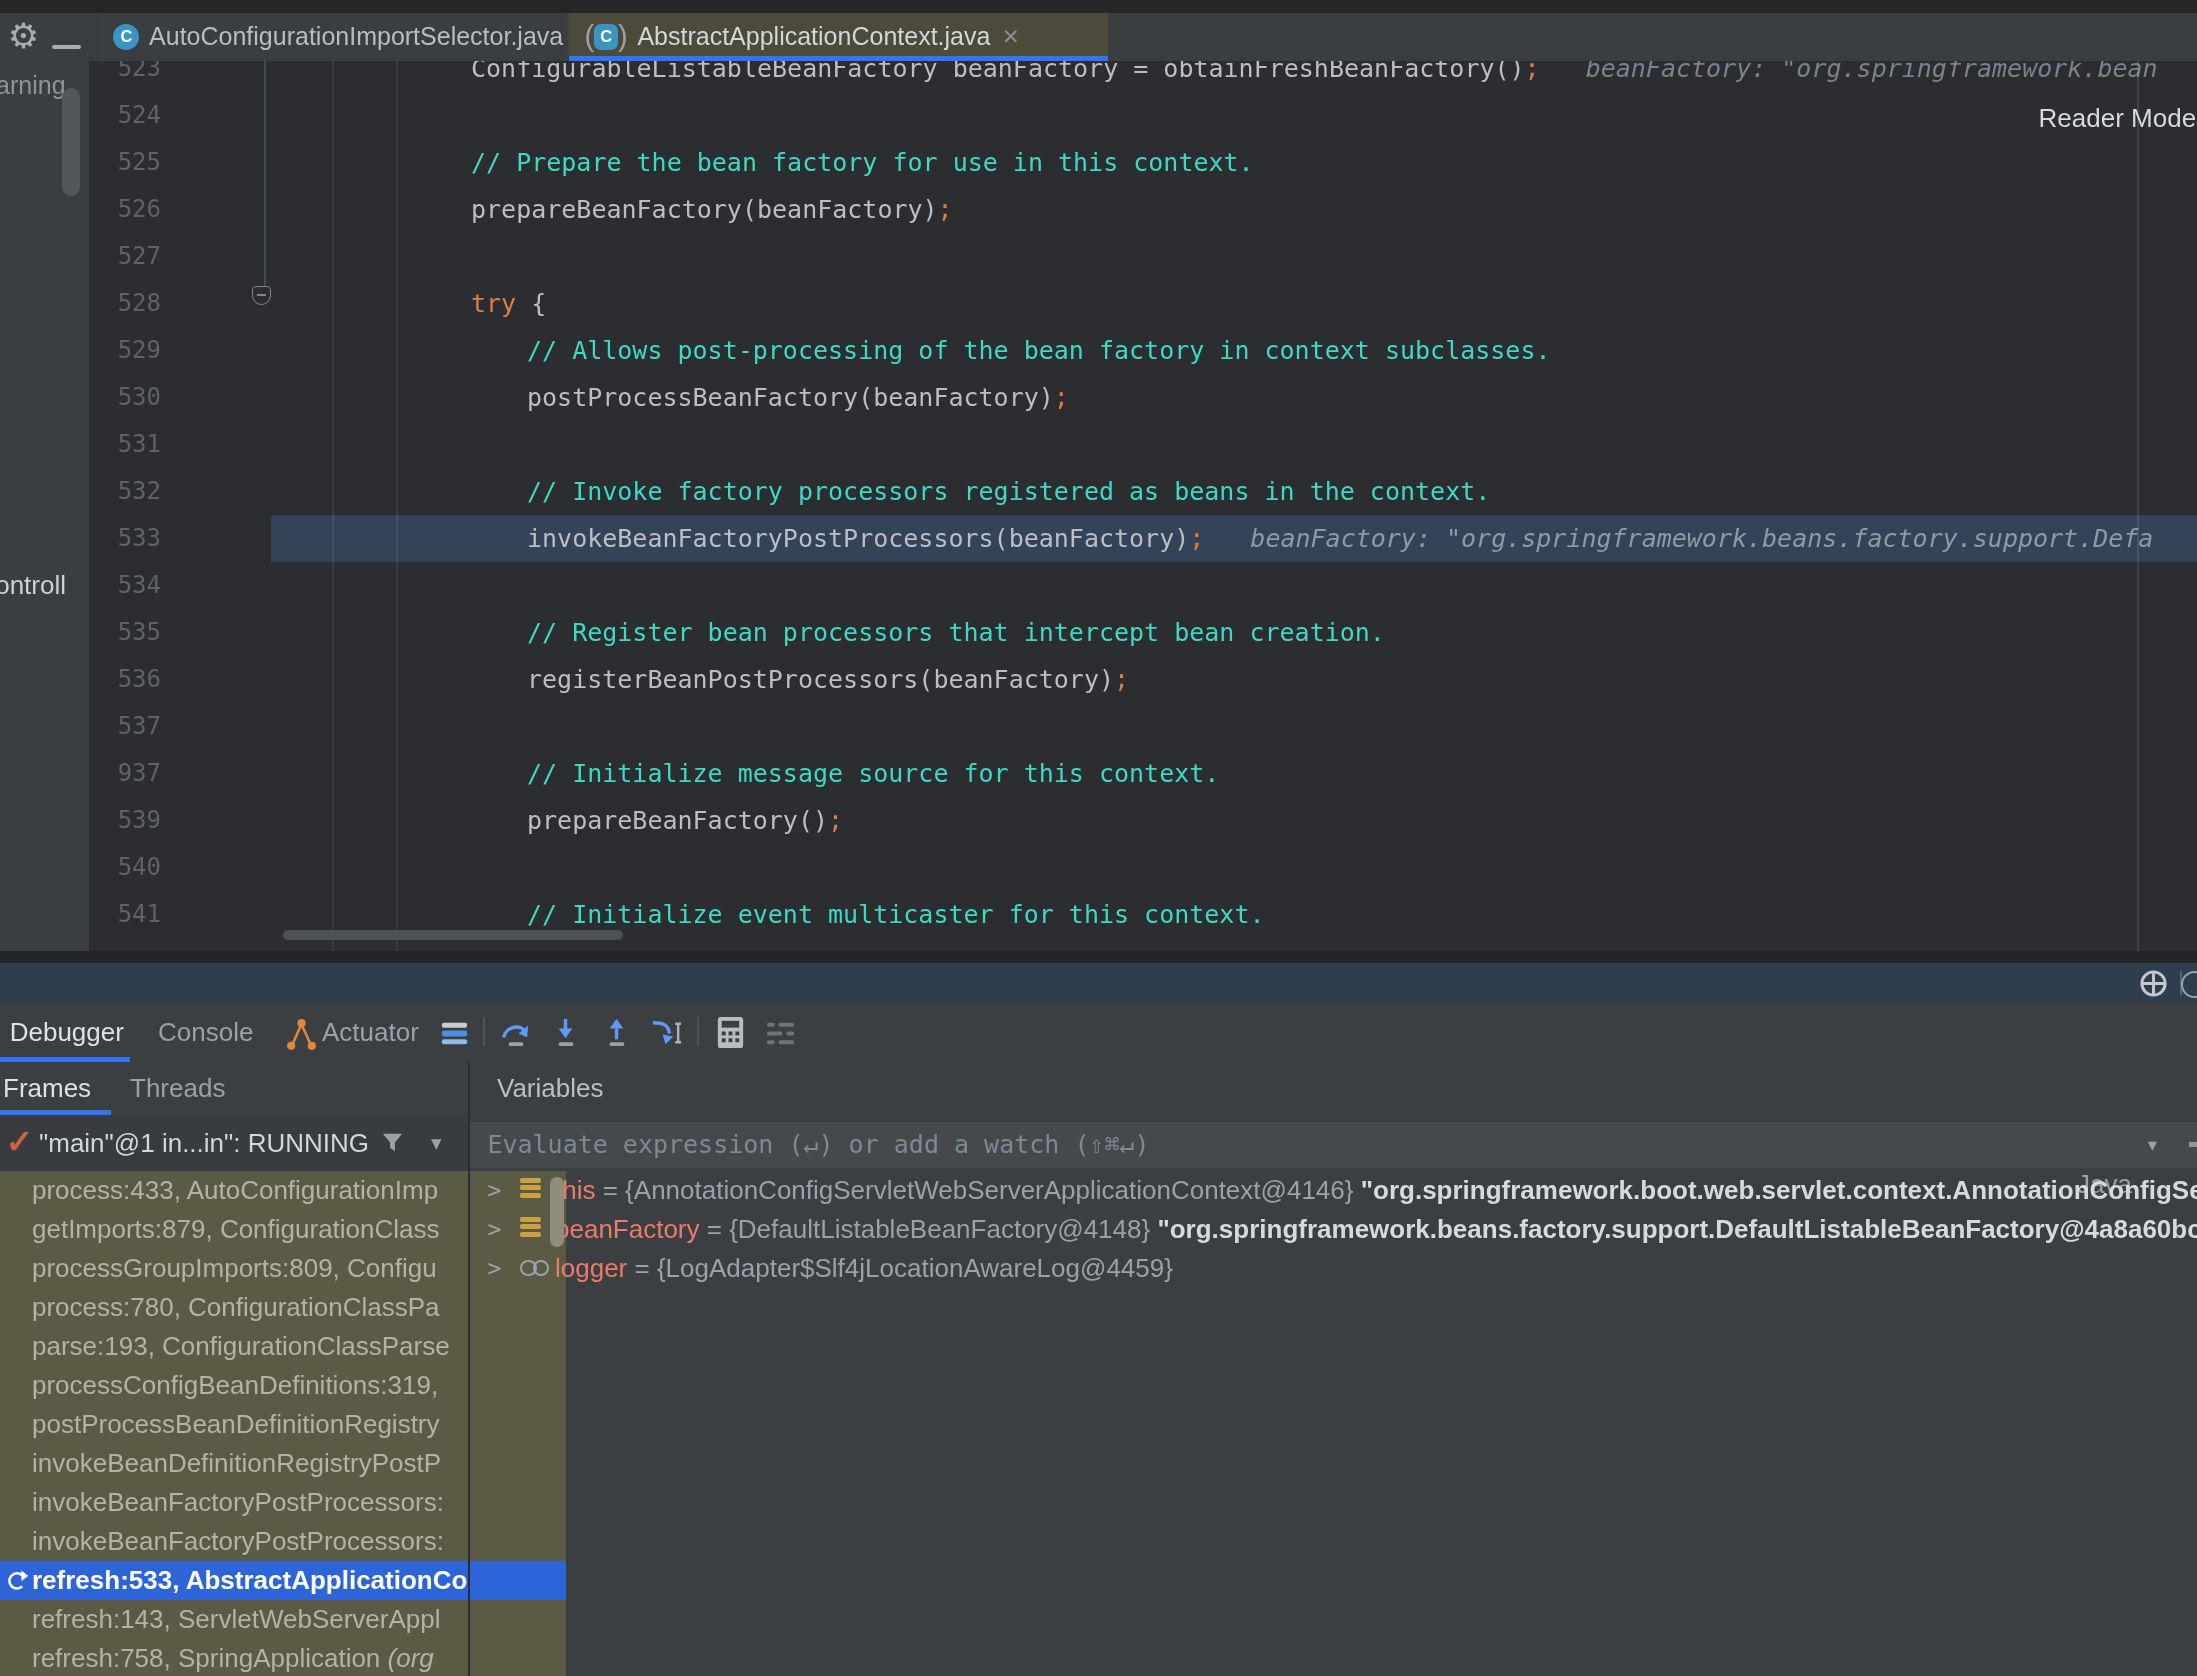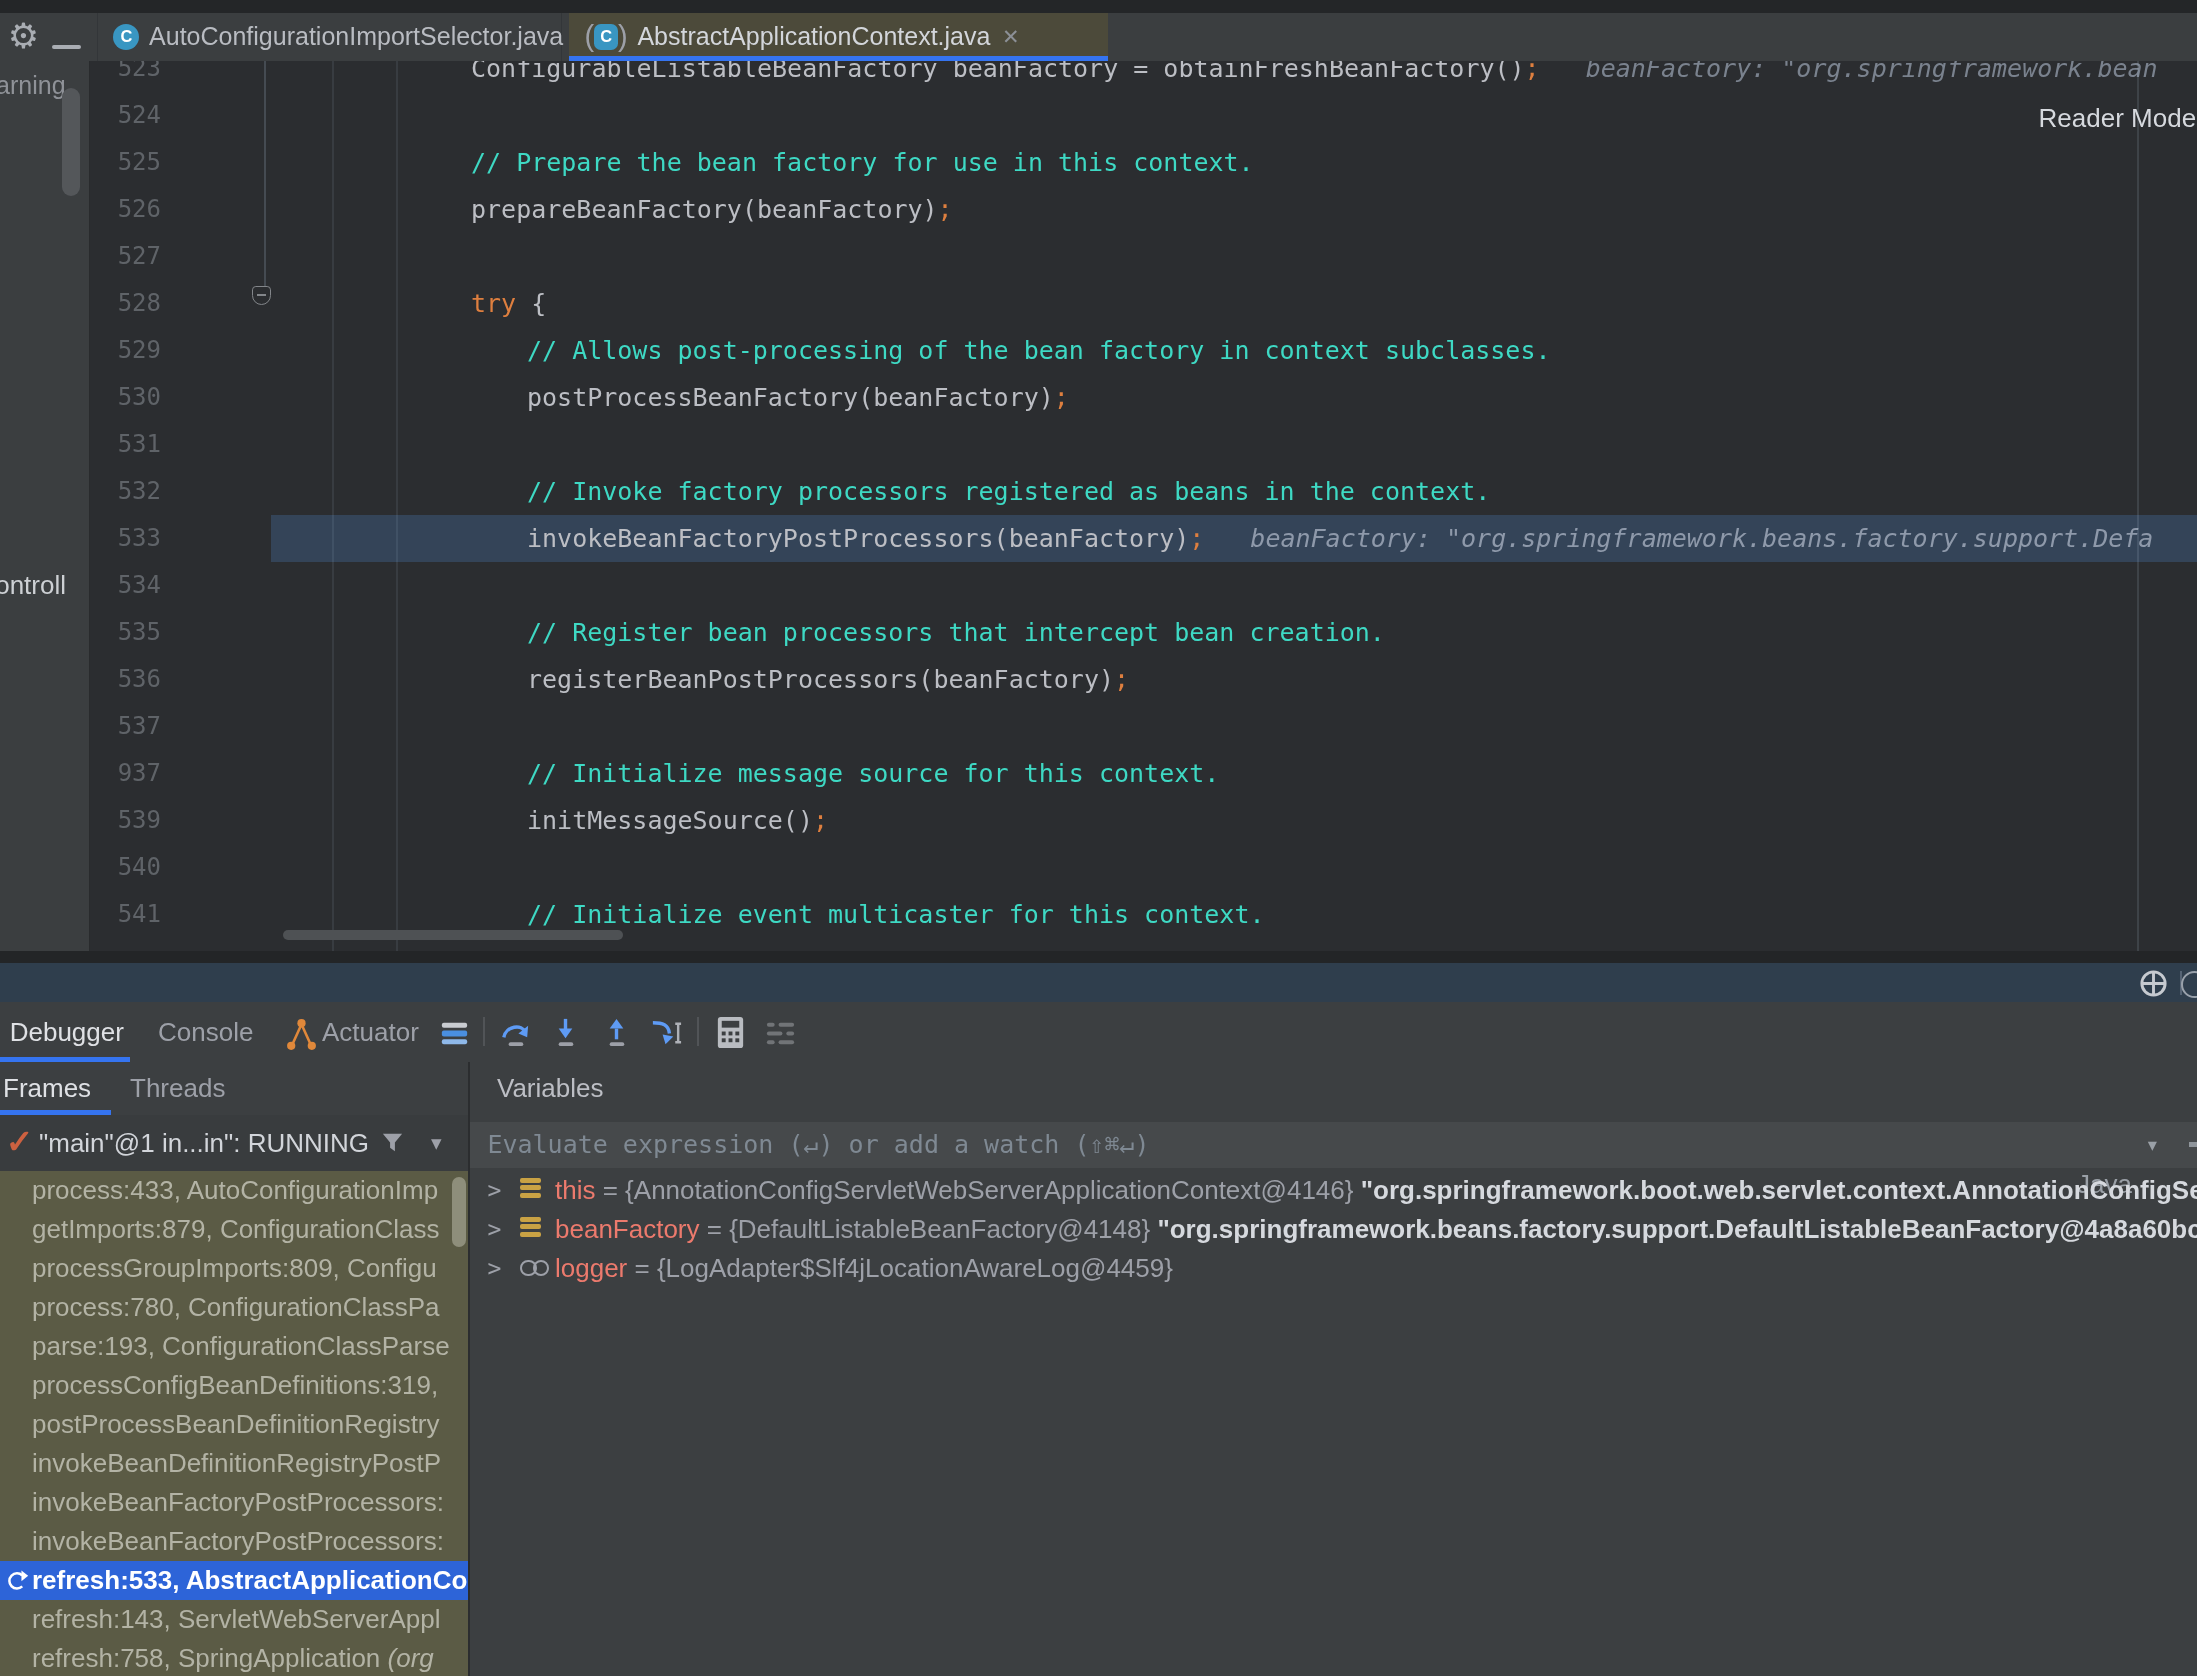--- a/index.html
+++ b/index.html
@@ -79,21 +79,21 @@
   .sub-underline{position:absolute;left:0;top:48px;width:111px;height:4.8px;background:#3574f0;}
 
   .vdivider{position:absolute;left:468px;top:1062px;width:1.9px;height:614px;background:#2b2d2f;z-index:6;}
 
   .threadrow{position:absolute;left:0;top:1115px;width:468px;height:56px;background:#393c3e;}
   .check{position:absolute;left:5.8px;top:0;height:56px;line-height:54px;font-size:33px;color:#cd6140;font-weight:bold;}
   .thread-label{position:absolute;left:39px;height:56px;line-height:56px;font-size:26px;color:#d2d5da;white-space:nowrap;}
   .funnel{position:absolute;left:380px;top:15.4px;}
   .tchev{position:absolute;left:431px;height:56px;line-height:56px;color:#9da0a8;font-size:21px;}
 
-  .frames{position:absolute;left:0;top:1171px;width:468px;height:505px;background:#5b5b45;overflow:hidden;}
+  .frames{position:absolute;left:0;top:1171px;width:566px;height:505px;background:#5b5b45;overflow:hidden;}
   .frame-row{position:relative;height:39px;line-height:39px;padding-left:32px;font-size:26px;color:#b3b3a5;
              white-space:nowrap;overflow:hidden;}
   .frame-row.sel{background:#2d64d8;color:#ffffff;font-weight:bold;}
   .frame-row .ret{position:absolute;left:1.9px;top:5.8px;}
   .frame-row .it{font-style:italic;}
   .fscroll{position:absolute;right:1.9px;top:5.8px;width:14.5px;height:70px;background:#8e8e7b;border-radius:7.7px;z-index:2;}
 
   .rightbase{position:absolute;left:470px;top:1115px;right:0;bottom:0;background:#3c3f41;}
   .evalbar{position:absolute;left:470px;top:1122px;right:0;height:46px;background:#46494b;}
   .eval-text{position:absolute;left:17.4px;height:46px;line-height:46px;
@@ -214,21 +214,21 @@
           <div class="code-line">
             <span class="line-num">537</span>
             <span class="line-text ind3"></span>
           </div>
           <div class="code-line">
             <span class="line-num">937</span>
             <span class="line-text ind3"><span class="comment">// Initialize message source for this context.</span></span>
           </div>
           <div class="code-line">
             <span class="line-num">539</span>
-            <span class="line-text ind3"><span class="code-seg">initMessageSource()</span><span class="orange">;</span></span>
+            <span class="line-text ind3"><span class="code-seg">prepareBeanFactory()</span><span class="orange">;</span></span>
           </div>
           <div class="code-line">
             <span class="line-num">540</span>
             <span class="line-text ind3"></span>
           </div>
           <div class="code-line">
             <span class="line-num">541</span>
             <span class="line-text ind3"><span class="comment">// Initialize event multicaster for this context.</span></span>
           </div>
           <div class="code-line">

